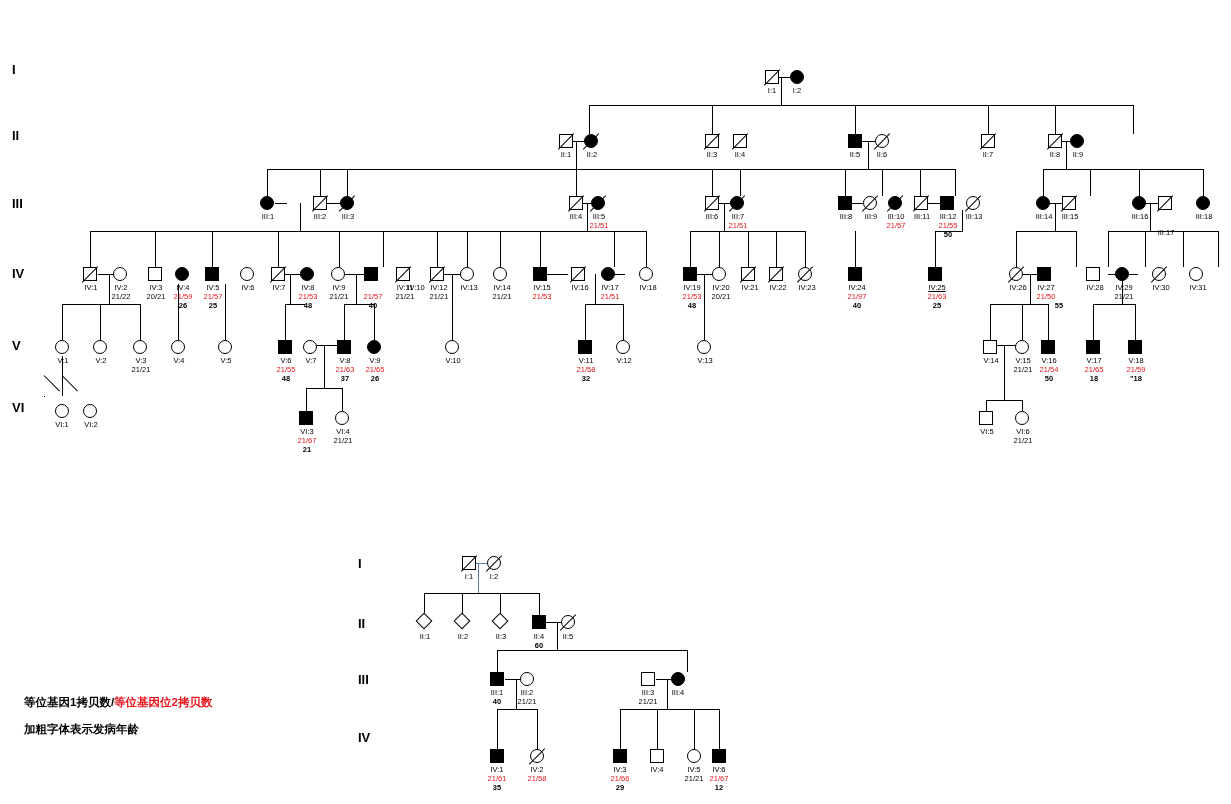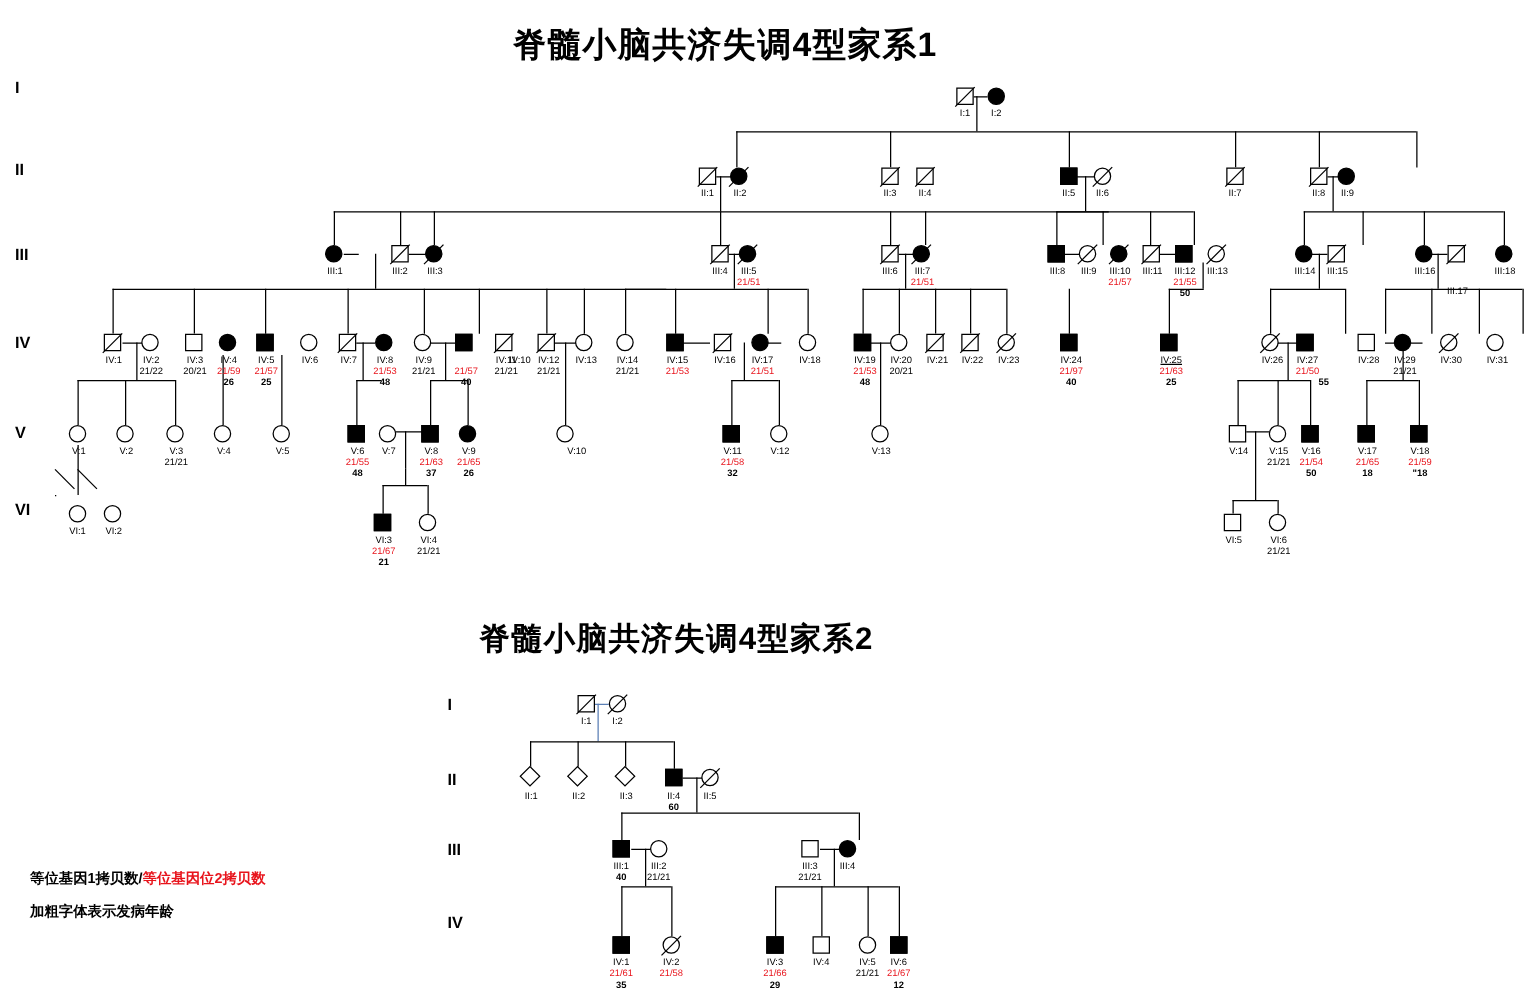--- a/index.html
+++ b/index.html
@@ -26,22 +26,20 @@
   .legend{position:absolute;font-size:11.5px;font-weight:bold;color:#000;white-space:nowrap;}
   .legend .r{color:#e8141c;}
   #leg1{left:24px;top:695px;}
   #leg2{left:24px;top:722px;}
 </style>
 </head>
 <body>
 
 <div id="page">
 
-  <div class="title" id="title1">脊髓小脑共济失调4型家系1</div>
-  <div class="title" id="title2">脊髓小脑共济失调4型家系2</div>
 
   <div class="gen" style="left:12px;top:62px;">I</div>
   <div class="gen" style="left:12px;top:128px;">II</div>
   <div class="gen" style="left:12px;top:196px;">III</div>
   <div class="gen" style="left:12px;top:266px;">IV</div>
   <div class="gen" style="left:12px;top:338px;">V</div>
   <div class="gen" style="left:12px;top:400px;">VI</div>
 
   <div class="gen" style="left:358px;top:556px;">I</div>
   <div class="gen" style="left:358px;top:616px;">II</div>
@@ -450,21 +448,21 @@
   <div class="lbl" style="left:329px;top:356px;width:32px;">V:8</div>
   <div class="al" style="left:329px;top:365px;width:32px;"><span class="r">21/63</span></div>
   <div class="age" style="left:329px;top:374px;width:32px;">37</div>
 
   <div class="sym ci f" style="left:367px;top:340px;"></div>
   <div class="lbl" style="left:359px;top:356px;width:32px;">V:9</div>
   <div class="al" style="left:359px;top:365px;width:32px;"><span class="r">21/65</span></div>
   <div class="age" style="left:359px;top:374px;width:32px;">26</div>
 
   <div class="sym ci" style="left:445px;top:340px;"></div>
-  <div class="lbl" style="left:437px;top:356px;width:32px;text-align:right;">V:10</div>
+  <div class="lbl" style="left:437px;top:356px;width:32px;">V:10</div>
 
   <div class="sym sq f" style="left:578px;top:340px;"></div>
   <div class="lbl" style="left:570px;top:356px;width:32px;">V:11</div>
   <div class="al" style="left:570px;top:365px;width:32px;"><span class="r">21/58</span></div>
   <div class="age" style="left:570px;top:374px;width:32px;">32</div>
 
   <div class="sym ci" style="left:616px;top:340px;"></div>
   <div class="lbl" style="left:608px;top:356px;width:32px;">V:12</div>
 
   <div class="sym ci" style="left:697px;top:340px;"></div>

